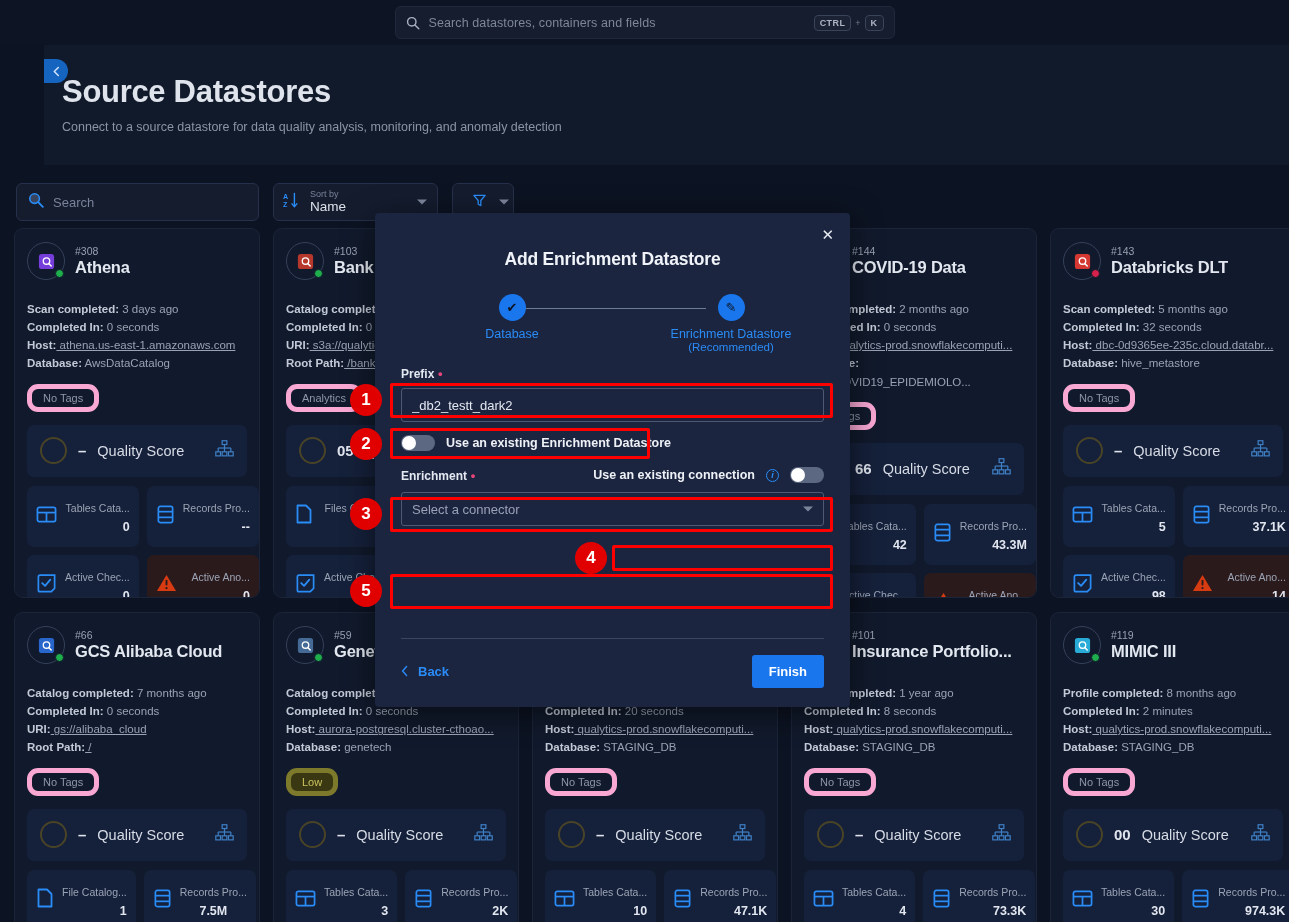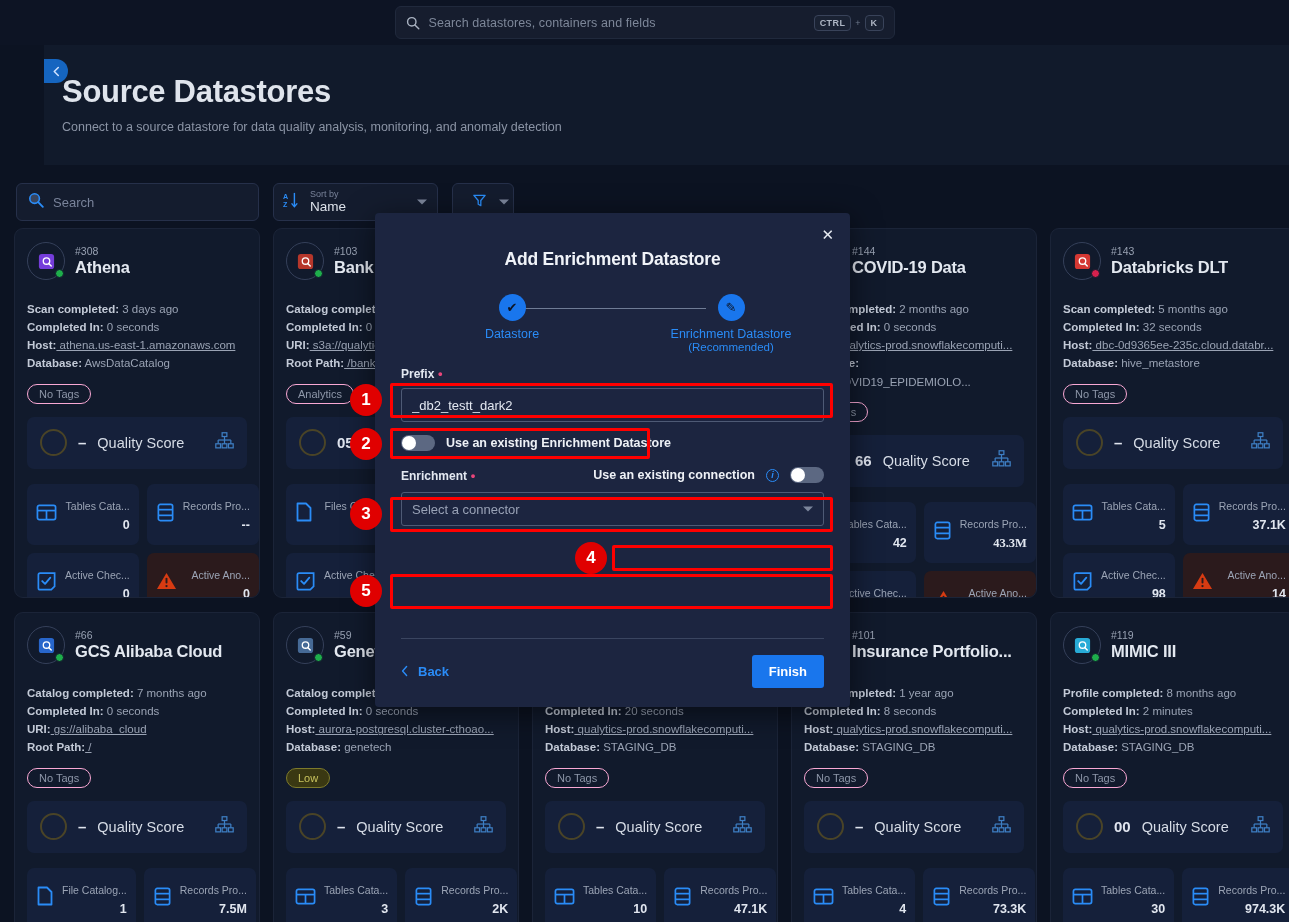--- a/index.html
+++ b/index.html
@@ -123,36 +123,36 @@
     font-size: 16.5px; font-weight: bold; color: #e3e8f0;
     white-space: nowrap; overflow: hidden; text-overflow: ellipsis;
     max-width: 175px; letter-spacing: -0.2px;
   }
   .meta { margin-top: 20px; font-size: 11.5px; line-height: 1.58; }
   .meta .k { color: #c3cad7; font-weight: bold; }
   .meta .v { color: #9aa3b4; }
   .meta .lnk { color: #9aa3b4; text-decoration: underline; }
   .tag {
     display: inline-block; margin-top: 11px;
-    border: 1px solid #f9a8d4; border-radius: 11px;
+    border: 5px solid #f9a8d4; border-radius: 11px;
     padding: 3px 11px; font-size: 11px; color: #8e97a9;
   }
   .tag.low { border-color:#7d7a2b; color:#c9c35e; background:#3a3812; }
   .qs {
     margin-top: 13px; height: 52px;
     background: #15203a; border-radius: 7px;
     display: flex; align-items: center; padding: 0 13px; gap: 11px;
   }
   .ring {
     width: 27px; height: 27px; border-radius: 50%;
     border: 2.5px solid #4a4427; flex: 0 0 auto;
   }
   .qs .num { font-size: 15px; font-weight: bold; color: #dfe4ee; }
   .qs .qlabel { font-size: 14.5px; color: #d6dce6; flex: 1 1 auto; }
-  .stats { margin-top: 15px; display: grid; grid-template-columns: 1fr 1fr; gap: 8px; }
+  .stats { margin-top: 9px; display: grid; grid-template-columns: 1fr 1fr; gap: 8px; }
   .stat {
     background: #15203a; border-radius: 7px; height: 61px;
     display: flex; align-items: center; gap: 8px; padding: 0 9px;
   }
   .stat.warn { background: #2b1a1c; }
   .stat .txt { flex: 1 1 auto; text-align: right; }
   .stat .t1 { font-size: 10.5px; color: #9ba4b5; white-space:nowrap; overflow:hidden; text-overflow:ellipsis;}
   .stat .t2 { font-size: 12.5px; font-weight: bold; color: #e1e6ef; margin-top: 4px; }
 
   
@@ -610,21 +610,21 @@
       </span>
     </div>
     <div class="stat">
       <span><svg width="19" height="21" viewBox="0 0 20 22">
               <rect x="2.5" y="2.5" width="15" height="17" rx="2" fill="none" stroke="#2a8cf7" stroke-width="1.8"></rect>
               <line x1="2.5" y1="8" x2="17.5" y2="8" stroke="#2a8cf7" stroke-width="1.8"></line>
               <line x1="2.5" y1="14" x2="17.5" y2="14" stroke="#2a8cf7" stroke-width="1.8"></line>
             </svg></span>
       <span class="txt">
         <span class="t1">Records Pro...</span>
-        <span class="t2" style="display:block;font-family:Liberation Serif, serif;">43.3M</span>
+        <span class="t2" style="display:block;">43.3M</span>
       </span>
     </div>
     <div class="stat">
       <span><svg width="21" height="21" viewBox="0 0 22 22">
               <path d="M2.5 4 A1.8 1.8 0 0 1 4.3 2.2 H19.5 V16 L16 19.5 H4.3 A1.8 1.8 0 0 1 2.5 17.7 Z" fill="none" stroke="#2a8cf7" stroke-width="1.8"></path>
               <polyline points="6.5,10.5 9.5,13.5 15,7" fill="none" stroke="#2a8cf7" stroke-width="1.9" stroke-linecap="round" stroke-linejoin="round"></polyline>
             </svg></span>
       <span class="txt">
         <span class="t1">Active Chec...</span>
         <span class="t2" style="display:block;">2,044</span>
@@ -776,21 +776,21 @@
       </span>
     </div>
     <div class="stat">
       <span><svg width="19" height="21" viewBox="0 0 20 22">
               <rect x="2.5" y="2.5" width="15" height="17" rx="2" fill="none" stroke="#2a8cf7" stroke-width="1.8"></rect>
               <line x1="2.5" y1="8" x2="17.5" y2="8" stroke="#2a8cf7" stroke-width="1.8"></line>
               <line x1="2.5" y1="14" x2="17.5" y2="14" stroke="#2a8cf7" stroke-width="1.8"></line>
             </svg></span>
       <span class="txt">
         <span class="t1">Records Pro...</span>
-        <span class="t2" style="display:block;">7.5M</span>
+        <span class="t2" style="display:block;text-align:center;">7.5M</span>
       </span>
     </div>
       </div>
   </div>
     <div class="card">
     <div class="card-head">
       <div class="avatar">
         <svg width="19" height="19" viewBox="0 0 20 20">
             <rect x="2" y="2" width="16" height="16" rx="3" fill="#4a6f9c" opacity="0.95"></rect>
             <circle cx="10" cy="9.5" r="3.4" fill="none" stroke="#ffffff" stroke-width="1.4"></circle>
@@ -1043,21 +1043,21 @@
   </div>
 
 <div class="modal">
   <div class="modal-close">✕</div>
   <div class="modal-title">Add Enrichment Datastore</div>
 
   <div class="stepper">
     <div class="step-line"></div>
     <div class="step s1">
       <div class="step-circ">✔</div>
-      <div class="step-lbl">Datastore</div>
+      <div class="step-lbl">Database</div>
     </div>
     <div class="step s2">
       <div class="step-circ">✎</div>
       <div class="step-lbl">Enrichment Datastore</div>
       <div class="step-lbl2">(Recommended)</div>
     </div>
   </div>
 
   <div style="margin-top:10px;">
     <div class="field-label">

